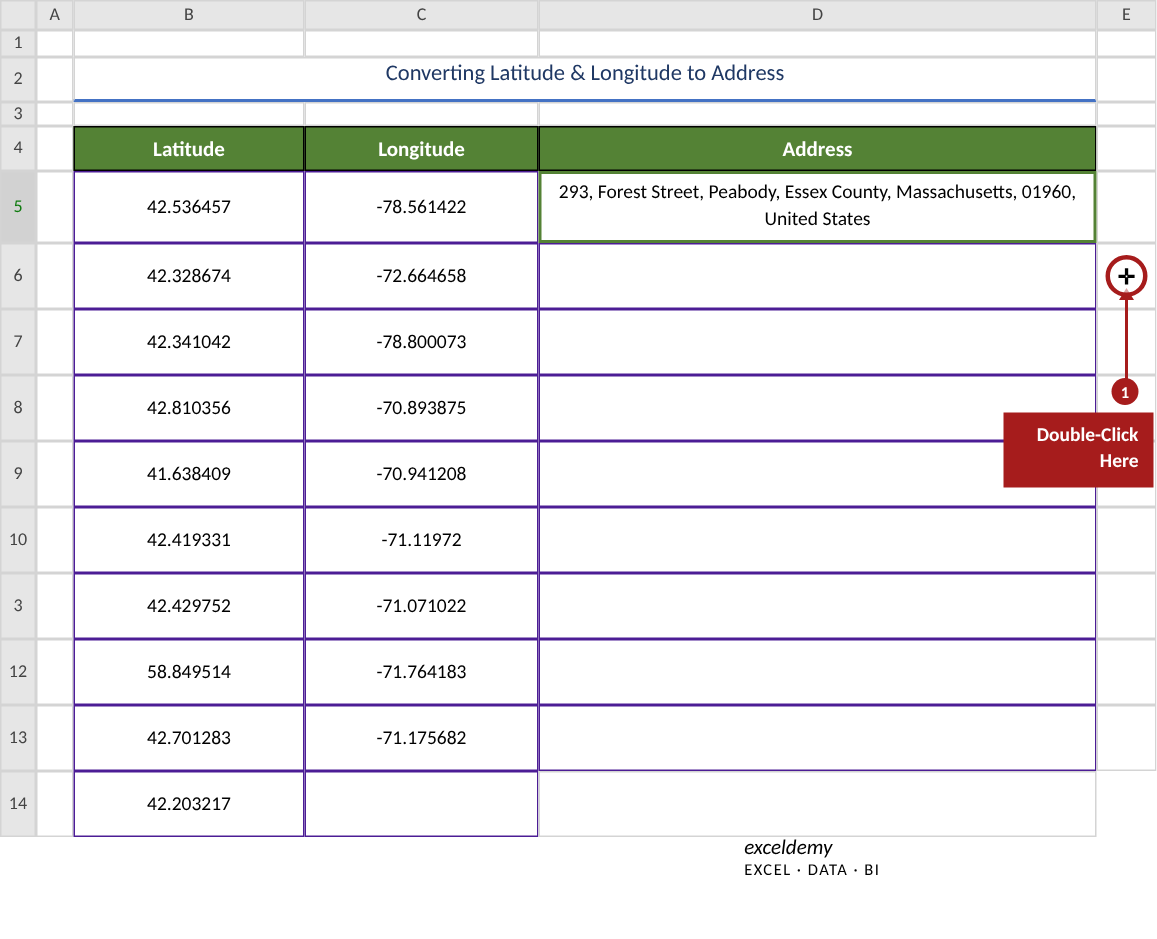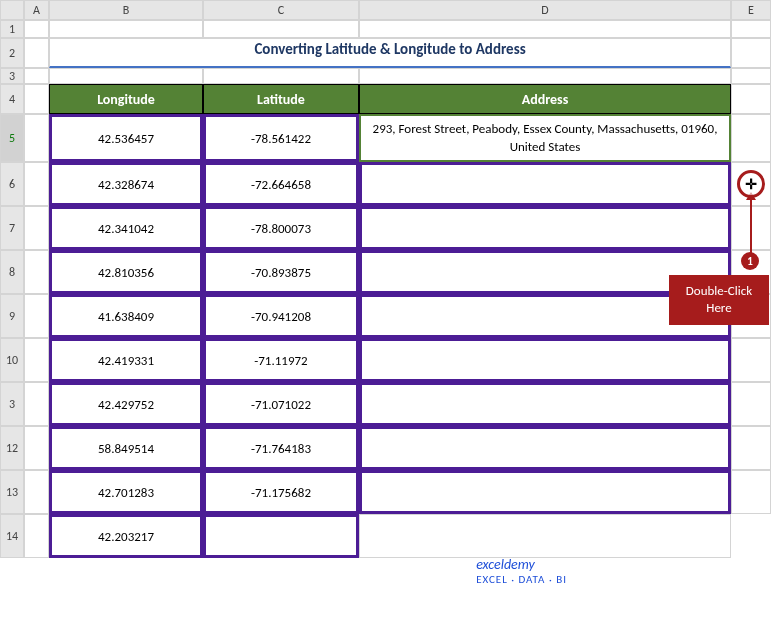--- a/index.html
+++ b/index.html
@@ -32,40 +32,40 @@
     }
     .cell {
       border: 1px solid #d4d4d4;
       display: flex;
       align-items: center;
       justify-content: center;
       padding: 4px;
       background: #fff;
     }
     .title-cell {
-      font-weight: bold;
+      font-weight: normal;
       font-size: 15px;
       color: #1f3864;
       border-bottom: 2px solid #4472c4;
       padding-bottom: 12px;
       display: flex;
       align-items: center;
       justify-content: center;
       grid-column: 3 / 6;
     }
     .header-cell {
       background: #548235;
       color: #fff;
       font-weight: bold;
       font-size: 14px;
       border: 1px solid #000;
       height: 30px;
     }
     .data-cell {
-      border: 3px solid #4c1d95;
+      border: 1px solid #4c1d95;
       font-size: 13px;
       background: #fff;
       text-align: center;
     }
     .address-cell {
       text-align: center;
       line-height: 1.4;
       padding: 6px 8px;
     }
     .selected-cell {
@@ -130,32 +130,32 @@
       font-weight: bold;
       z-index: 11;
     }
     .callout-box {
       position: absolute;
       right: 2px;
       top: 275px;
       background: #a61c1c;
       color: #fff;
       padding: 8px 10px;
-      font-weight: normal;
+      font-weight: bold;
       font-size: 13px;
-      text-align: center;
+      text-align: right;
       width: 100px;
       z-index: 10;
       line-height: 1.3;
     }
     .watermark {
       position: absolute;
       bottom: 40px;
-      right: 204px;
-      color: #1d4ed8;
+      right: 184px;
+      color: #000000;
       font-size: 14px;
       font-style: italic;
       text-align: left;
       z-index: 5;
       pointer-events: none;
       margin-left: 48px;
     }
     .watermark-sub {
       font-size: 11px;
       letter-spacing: 1px;
@@ -192,22 +192,22 @@
 
   <div class="row-header" style="height:16px">3</div>
   <div class="cell" style="height:16px"></div>
   <div class="cell" style="height:16px"></div>
   <div class="cell" style="height:16px"></div>
   <div class="cell" style="height:16px"></div>
   <div class="cell" style="height:16px"></div>
 
   <div class="row-header" style="height:30px">4</div>
   <div class="cell" style="height:30px"></div>
+  <div class="cell header-cell">Latitude</div>
   <div class="cell header-cell">Longitude</div>
-  <div class="cell header-cell">Latitude</div>
   <div class="cell header-cell">Address</div>
   <div class="cell" style="height:30px"></div>
 
   <div class="row-header row-h-first selected">5</div>
   <div class="cell row-h-first"></div>
   <div class="cell data-cell row-h-first">42.536457</div>
   <div class="cell data-cell row-h-first">-78.561422</div>
   <div class="cell data-cell address-cell row-h-first selected-cell">293, Forest Street, Peabody, Essex County, Massachusetts, 01960, United States</div>
   <div class="cell row-h-first"></div>
 

